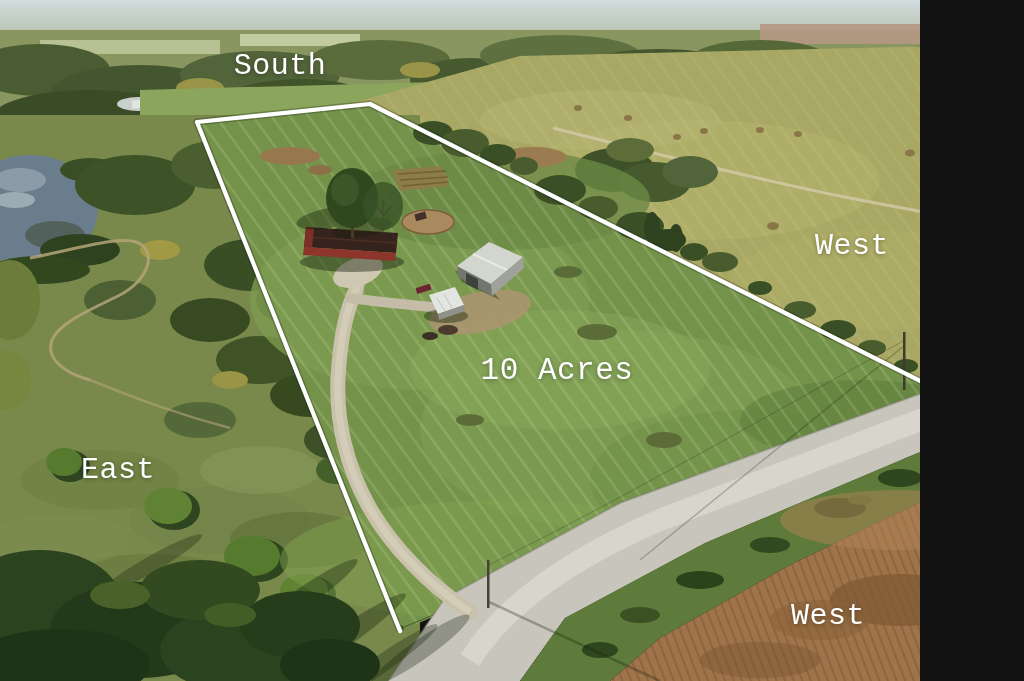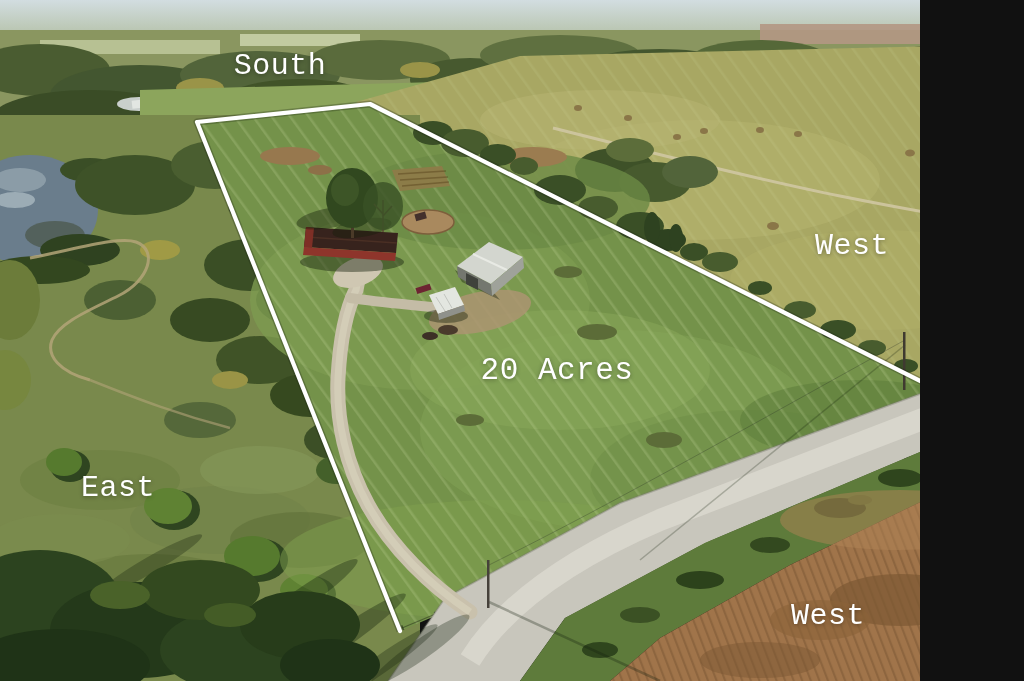--- a/index.html
+++ b/index.html
@@ -8,21 +8,21 @@
   .stage svg{position:absolute;left:0;top:0;}
   .photo-label{
     position:absolute;transform:translate(-50%,-50%);
     color:var(--labelText,#fff);font-size:30px;font-weight:400;
     letter-spacing:.5px;white-space:nowrap;
     text-shadow:0 1px 4px rgba(0,0,0,.35);
     user-select:none;
   }
   .lbl-south{left:280px;top:66px;}
   .lbl-west{left:852px;top:246px;}
-  .lbl-east{left:118px;top:488px;}
+  .lbl-east{left:118px;top:470px;}
   .lbl-acres{left:557px;top:370px;font-size:31px;}
   .lbl-north{left:828px;top:616px;}
 </style>
 </head>
 <body>
 
 <div class="stage">
 <svg width="1024" height="681" viewBox="0 0 1024 681">
   <defs>
     <linearGradient id="sky" x1="0" y1="0" x2="0" y2="1">
@@ -308,14 +308,14 @@
   <g>
     <path d="M400,631 L197,122 L370,104 L950,396" stroke="rgba(30,40,20,.3)" stroke-width="7" fill="none" stroke-linejoin="round"></path>
     <path d="M400,631 L197,122 L370,104 L950,396" style="stroke:var(--boundary)" stroke-width="4.2" fill="none" stroke-linejoin="round" stroke-linecap="round"></path>
   </g>
 </svg>
 
   <div class="photo-label lbl-south">South</div>
   <div class="photo-label lbl-west">West</div>
   <div class="photo-label lbl-east">East</div>
   <div class="photo-label lbl-north">West</div>
-  <div class="photo-label lbl-acres">20 Acres</div>
+  <div class="photo-label lbl-acres">10 Acres</div>
 </div>
 
 </body></html>

